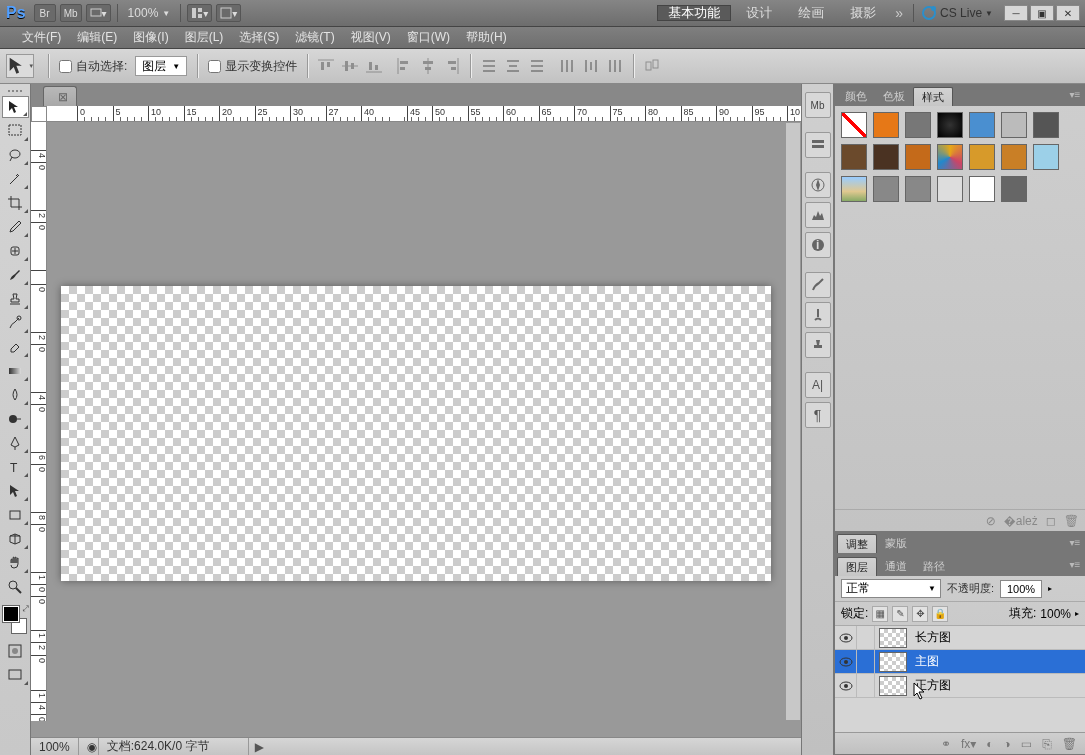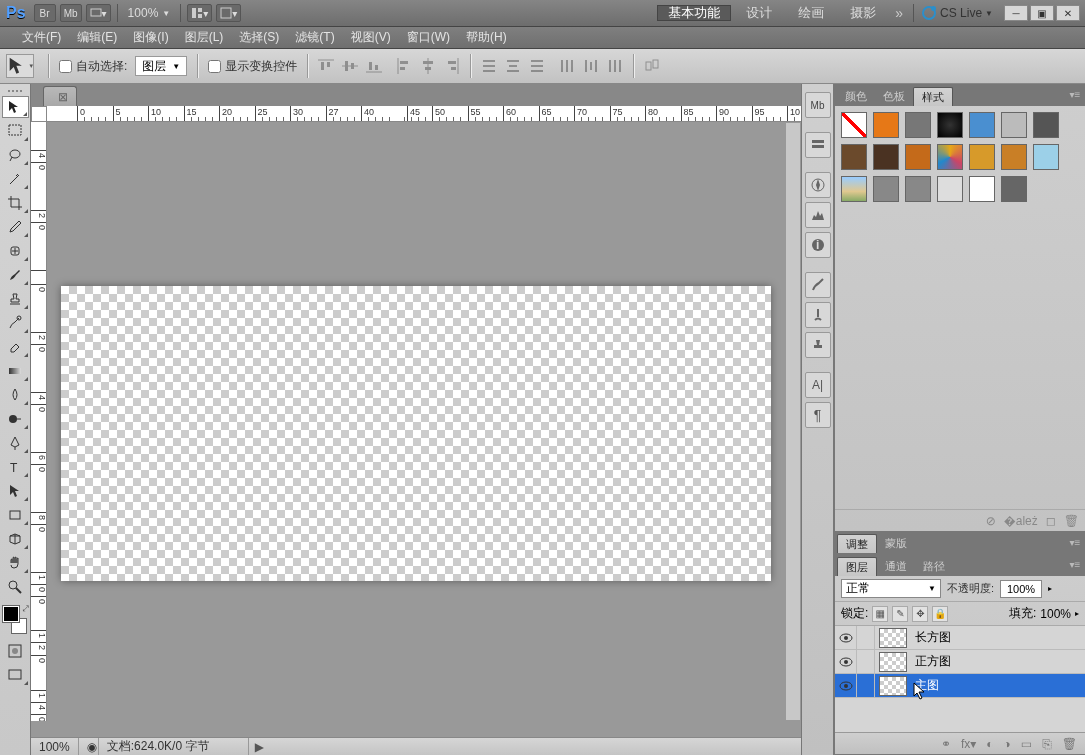--- a/index.html
+++ b/index.html
@@ -744,42 +744,42 @@
             <div class="eye">
               <svg viewBox="0 0 14 10">
                 <ellipse cx="7" cy="5" rx="6" ry="4" fill="none" stroke="#333"></ellipse>
                 <circle cx="7" cy="5" r="2" fill="#333"></circle>
               </svg>
             </div>
             <div class="link"></div>
             <div class="thumb"></div>
             <div class="name">长方图</div>
           </div>
+          <div class="layer-row selected">
+            <div class="eye">
+              <svg viewBox="0 0 14 10">
+                <ellipse cx="7" cy="5" rx="6" ry="4" fill="none" stroke="#333"></ellipse>
+                <circle cx="7" cy="5" r="2" fill="#333"></circle>
+              </svg>
+            </div>
+            <div class="link"></div>
+            <div class="thumb"></div>
+            <div class="name">主图</div>
+          </div>
           <div class="layer-row">
             <div class="eye">
               <svg viewBox="0 0 14 10">
                 <ellipse cx="7" cy="5" rx="6" ry="4" fill="none" stroke="#333"></ellipse>
                 <circle cx="7" cy="5" r="2" fill="#333"></circle>
               </svg>
             </div>
             <div class="link"></div>
             <div class="thumb"></div>
             <div class="name">正方图</div>
           </div>
-          <div class="layer-row selected">
-            <div class="eye">
-              <svg viewBox="0 0 14 10">
-                <ellipse cx="7" cy="5" rx="6" ry="4" fill="none" stroke="#333"></ellipse>
-                <circle cx="7" cy="5" r="2" fill="#333"></circle>
-              </svg>
-            </div>
-            <div class="link"></div>
-            <div class="thumb"></div>
-            <div class="name">主图</div>
-          </div>
         </div>
       <div class="layers-footer">
         <span>⚭</span>
         <span>fx▾</span>
         <span>◐</span>
         <span>◑</span>
         <span>▭</span>
         <span>⎘</span>
         <span>🗑</span>
       </div>

